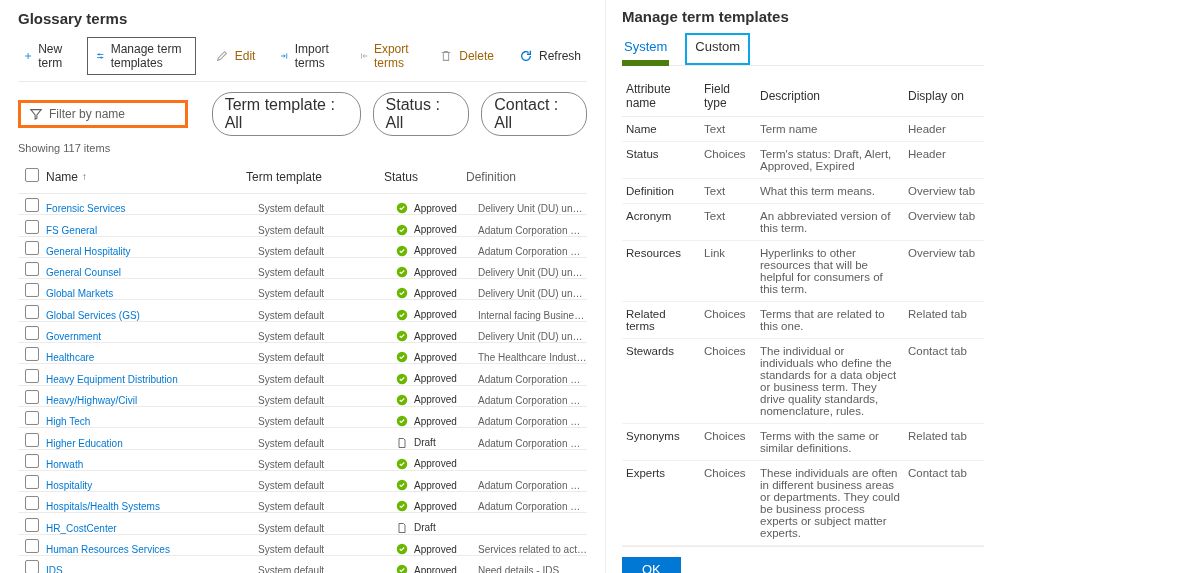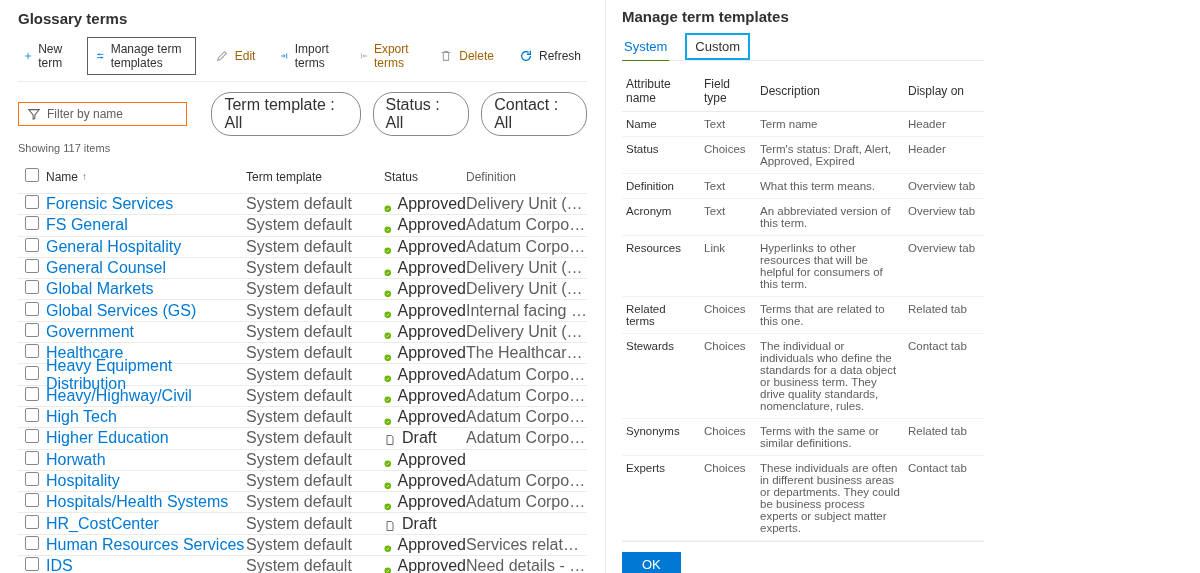--- a/index.html
+++ b/index.html
@@ -12,49 +12,49 @@
 
   .toolbar { display: flex; gap: 13px; align-items: center; border-bottom: 1px solid #edebe9; padding-bottom: 6px; margin-bottom: 10px; }
   .tbtn { display: inline-flex; align-items: center; gap: 6px; font-size: 12px; color: #323130; cursor: pointer; padding: 4px 6px; }
   .tbtn.disabled { color: #a16207; }
   .tbtn svg { width: 14px; height: 14px; }
   .tbtn .i-blue { stroke: #0078d4; fill: none; }
   .tbtn .i-gray { stroke: #a19f9d; fill: none; }
   .tbtn-boxed { border: 1px solid #605e5c; padding: 4px 8px; }
 
   .filters { display: flex; gap: 12px; align-items: center; margin-bottom: 4px; }
-  .filter-input { display: flex; align-items: center; gap: 6px; border: 1px solid #f97316; padding: 4px 8px; width: 180px; color: #605e5c; }
+  .filter-input { display: flex; align-items: center; gap: 6px; border: 3px solid #f97316; padding: 4px 8px; width: 180px; color: #605e5c; }
   .filter-input svg { width: 14px; height: 14px; stroke: #605e5c; fill: none; }
   .pill { border: 1px solid #8a8886; border-radius: 20px; padding: 3px 12px; font-size: 16px; color: #323130; }
 
   .count { font-size: 11px; color: #605e5c; margin: 6px 0; }
 
   .thead { display: flex; align-items: center; padding: 8px 0; border-bottom: 1px solid #edebe9; font-weight: 400; color: #323130; }
   .col-cb { width: 28px; text-align: center; }
   .col-name { width: 200px; display: flex; align-items: center; gap: 4px; }
   .col-tt { width: 138px; }
   .col-status { width: 82px; display: flex; align-items: center; gap: 6px; }
   .col-def { flex: 1; white-space: nowrap; overflow: hidden; text-overflow: ellipsis; color: #605e5c; }
 
   .rows { }
-  .row { display: flex; align-items: center; border-bottom: 1px solid #edebe9; height: 21.3px; font-size: 16px; }
+  .row { display: flex; align-items: flex-end; border-bottom: 1px solid #edebe9; height: 21.3px; font-size: 10px; }
   .row .col-name { color: #0078d4; cursor: pointer; }
-  .row .col-tt { color: #605e5c; }
+  .row .col-tt { color: #605e5c; margin-left: 12px; }
   .row .col-status { color: #323130; }
   .cb { width: 14px; height: 14px; border: 1px solid #8a8886; border-radius: 2px; display: inline-block; }
   .sort-arrow { font-size: 10px; color: #605e5c; }
 
   .status-ico { width: 12px; height: 12px; display: inline-block; }
   .status-approved svg { fill: #6bb700; }
   .status-draft svg { fill: none; stroke: #605e5c; }
 
   
   .tabs { display: flex; gap: 16px; border-bottom: 1px solid #edebe9; margin-bottom: 10px; }
   .tab { padding: 6px 2px; font-size: 13px; cursor: pointer; color: #323130; }
-  .tab.active { color: #0078d4; border-bottom: 1px solid #4d7c0f; margin-bottom: -1px; }
+  .tab.active { color: #0078d4; border-bottom: 6px solid #4d7c0f; margin-bottom: -1px; }
   .tab.highlight { border: 2px solid #0ea5e9; padding: 4px 8px; }
 
   .attr-table { width: 100%; border-collapse: collapse; }
   .attr-table th { text-align: left; font-weight: 400; color: #323130; padding: 6px 4px; border-bottom: 1px solid #edebe9; font-size: 12px; }
   .attr-table td { vertical-align: top; padding: 6px 4px; border-bottom: 1px solid #f3f2f1; color: #605e5c; font-size: 11.5px; }
   .attr-table td:first-child { color: #323130; }
   .c-an { width: 78px; }
   .c-ft { width: 56px; }
   .c-de { }
   .c-do { width: 80px; }

